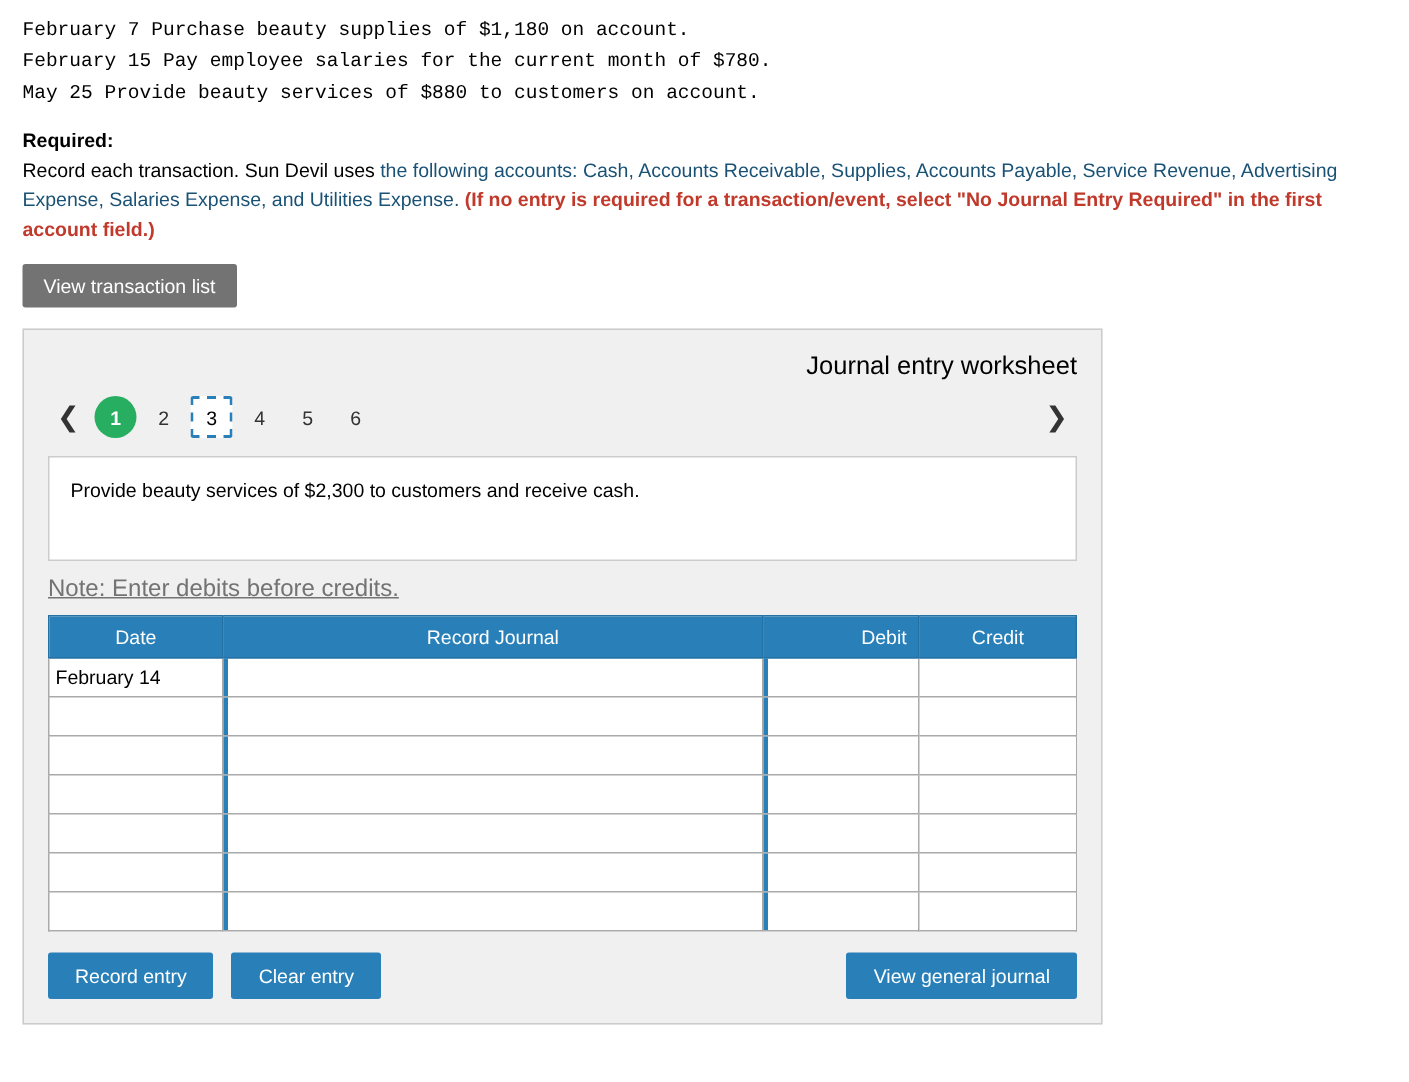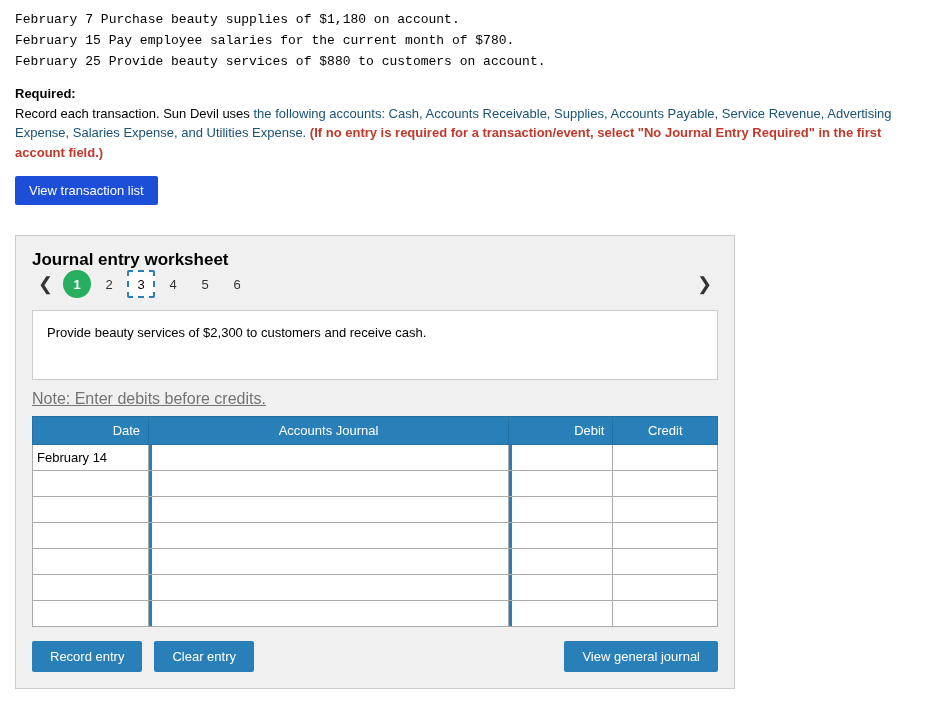--- a/index.html
+++ b/index.html
@@ -32,40 +32,42 @@
     .blue-text {
       color: #1a5276;
     }
 
     .red-bold {
       color: #c0392b;
       font-weight: bold;
     }
 
     .view-transaction-btn {
-      background-color: #1d4ed8;
+      background-color: #737373;
       color: #fff;
       border: none;
       padding: 7px 14px;
       font-size: 13px;
       cursor: pointer;
-      margin-bottom: 30px;
+      margin-bottom: 14px;
       border-radius: 2px;
     }
 
     .worksheet-container {
       background: #f0f0f0;
       border: 1px solid #ccc;
       padding: 14px 16px 16px 16px;
       width: 720px;
     }
 
     .worksheet-title {
       font-size: 17px;
-      font-weight: bold;
+      font-weight: normal;
+      margin-bottom: 10px;
+      text-align: right;
     }
 
     .pagination {
       display: flex;
       align-items: center;
       margin-bottom: 12px;
       gap: 4px;
     }
 
     .page-arrow {
@@ -208,21 +210,21 @@
   </style>
 </head>
 <body>
 
 
 
 
 <div class="transactions-list">
   <div><span>February  7</span> <span>Purchase beauty supplies of $1,180 on account.</span></div>
   <div><span>February 15</span> <span>Pay employee salaries for the current month of $780.</span></div>
-  <div><span>February 25</span> <span>Provide beauty services of $880 to customers on account.</span></div>
+  <div><span>May 25</span> <span>Provide beauty services of $880 to customers on account.</span></div>
 </div>
 
 
 <div class="required-section">
   <span class="required-label">Required:</span><br>
   Record each transaction. Sun Devil uses <span class="blue-text">the following accounts: Cash, Accounts Receivable, Supplies, Accounts Payable, Service Revenue, Advertising Expense, Salaries Expense, and Utilities Expense.</span> <span class="red-bold">(If no entry is required for a transaction/event, select "No Journal Entry Required" in the first account field.)</span>
 </div>
 
 
 <button class="view-transaction-btn">View transaction list</button>
@@ -246,22 +248,22 @@
 
   <div class="transaction-description">
     <span>Provide beauty services of $2,300 to customers and receive cash.</span>
   </div>
 
   <div class="note-text">Note: Enter debits before credits.</div>
 
   <table class="journal-table">
     <thead>
       <tr>
-        <th style="text-align:right; width:100px;">Date</th>
-        <th style="text-align:center; width:310px;">Accounts Journal</th>
+        <th style="text-align:center; width:100px;">Date</th>
+        <th style="text-align:center; width:310px;">Record Journal</th>
         <th style="text-align:right; width:90px;">Debit</th>
         <th style="text-align:center; width:90px;">Credit</th>
       </tr>
     </thead>
     <tbody>
 
       <tr>
         <td class="date-cell">
           <span>February 14</span>
         </td>

